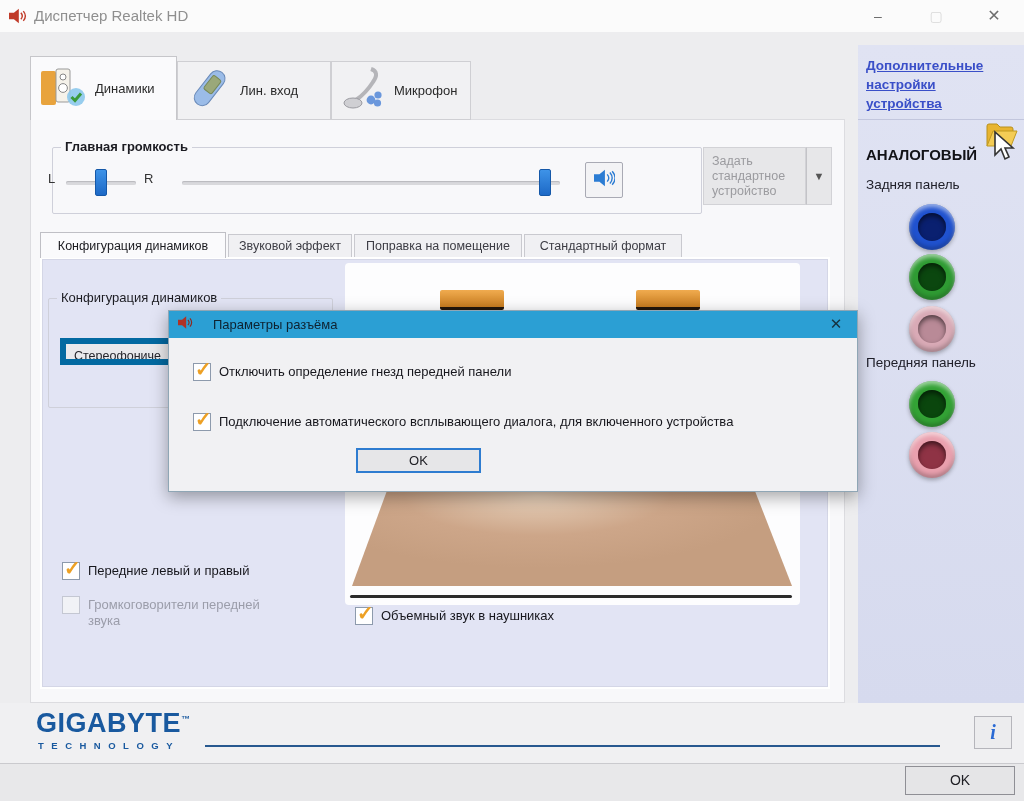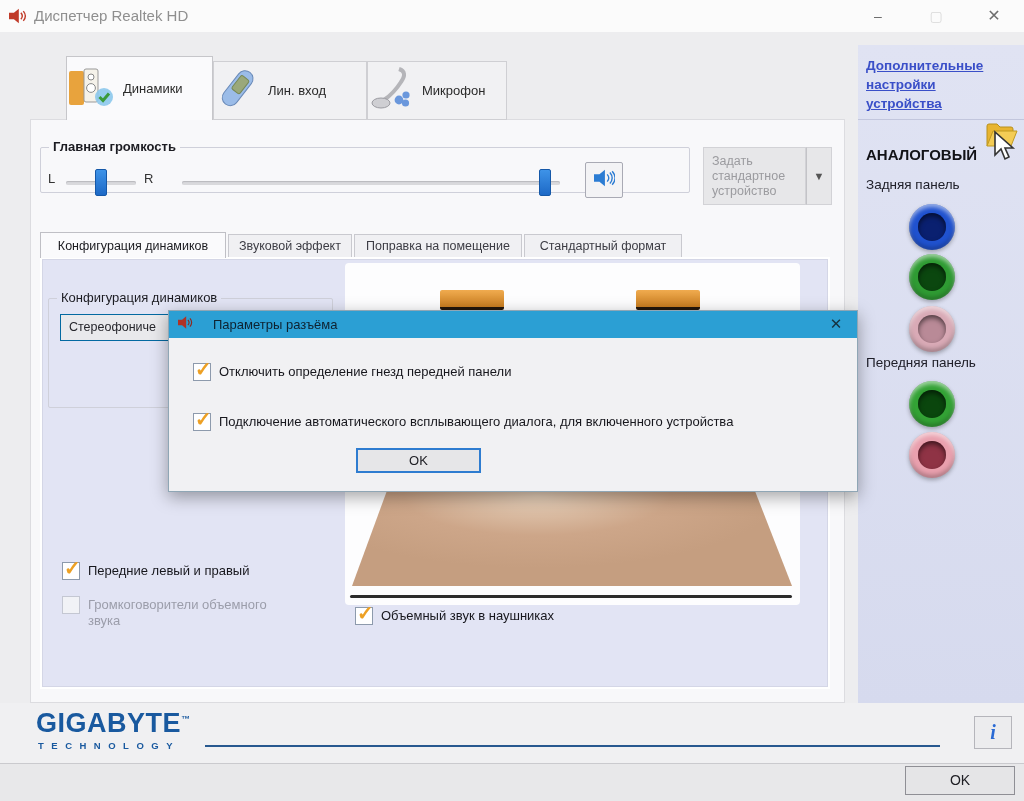--- a/index.html
+++ b/index.html
@@ -9,21 +9,21 @@
 
   
   .titlebar{left:0;top:0;width:1024px;height:32px;background:#fbfbfb;}
   .titlebar .title{left:34px;top:7px;font-size:15px;color:#8f8f8f;}
   .winbtn{top:0;width:46px;height:32px;text-align:center;line-height:32px;font-size:14px;color:#6e6e6e;cursor:default;}
 
   
   .content-panel{left:30px;top:119px;width:815px;height:584px;background:#f8f8fa;border:1px solid #dcdce0;box-sizing:border-box;}
 
   
-  .devtab{box-sizing:border-box;display:flex;align-items:center;gap:8px;margin-left:36px;}
+  .devtab{box-sizing:border-box;display:flex;align-items:center;gap:8px;padding-left:8px;}
   .devtab .lbl{font-size:13px;color:#2a2a2a;}
   .devtab-active{left:30px;top:56px;width:147px;height:64px;background:#fafafc;border:1px solid #c6c6ca;border-bottom:none;z-index:6;}
   .devtab-idle{background:#f1f1f3;border:1px solid #cfcfd3;z-index:4;}
 
   
   .group{box-sizing:border-box;border:1px solid #cfd0da;border-radius:2px;}
   .group-label{position:absolute;top:-9px;left:8px;padding:0 4px;font-size:13px;color:#1c1c22;white-space:nowrap;}
   .bg-white{background:#f8f8fa;}
   .bg-lav{background:#e2e4f4;}
 
@@ -48,22 +48,22 @@
   .lav-panel{left:40px;top:257px;width:790px;height:432px;background:#e2e4f4;border:2px solid #ffffff;
     box-sizing:border-box;box-shadow:0 0 0 1px #d4d6e6 inset;}
 
   .preview{left:345px;top:263px;width:455px;height:342px;background:#fdfdfe;border-radius:4px;}
   .spk-top{width:64px;height:17px;background:linear-gradient(180deg,#f0ab4f,#c87d20);border-bottom:3px solid #23160a;border-radius:2px;}
   .desk{left:352px;top:490px;width:440px;height:96px;
     background:radial-gradient(ellipse 55% 75% at 42% 6%,#e6d0ba 0%,#cda689 55%,#c59e80 100%);
     clip-path:polygon(8% 0,91.5% 0,100% 100%,0 100%);}
   .desk-edge{left:350px;top:595px;width:442px;height:3px;background:#2b2b2b;border-radius:2px;}
 
-  .dropdown{box-sizing:border-box;background:#e9e9ec;border:1px solid #0369a1;font-size:12.5px;color:#26262c;
-    padding:5px 0 0 8px;white-space:nowrap;overflow:hidden;}
+  .dropdown{box-sizing:border-box;background:#e9e9ec;border:6px solid #0369a1;font-size:12.5px;color:#26262c;
+    padding:5px 0 0 8px;white-space:nowrap;overflow:hidden;margin-top:24px;}
 
   
   .checkbox{display:flex;align-items:flex-start;gap:8px;cursor:default;}
   .cb{flex:0 0 auto;width:16px;height:16px;background:#fff;border:1px solid #8d9aac;position:relative;}
   .mark{position:absolute;left:1px;top:-7px;font-size:20px;font-weight:bold;color:#eda024;display:none;}
   .checkbox.checked .mark{display:block;}
   .checkbox .cb-label{font-size:13px;color:#17171d;padding-top:1px;}
   .checkbox.disabled .cb{border-color:#c4c7d2;background:#f1f2f6;}
   .checkbox.disabled .cb-label{color:#9b9daa;}
 
@@ -154,21 +154,21 @@
         <path d="M31 3 q9 3 2 13 q-7 11 -17 18" stroke="#b5b5b9" stroke-width="4" fill="none"></path>
         <ellipse cx="13" cy="37" rx="9" ry="5" fill="#cfcfd3" stroke="#9a9aa0"></ellipse>
         <circle cx="31" cy="34" r="4.4" fill="#6a97dc"></circle>
         <circle cx="38" cy="29" r="3.6" fill="#6a97dc"></circle>
         <circle cx="37.5" cy="37" r="3.6" fill="#6a97dc"></circle>
       </svg>
     </span>
     <span class="lbl">Микрофон</span>
   </div>
 
-  <div class="abs group bg-white" style="left:40px;top:147px;width:650px;height:46px;">
+  <div class="abs group bg-white" style="left:52px;top:147px;width:650px;height:67px;">
     <span class="group-label bg-white" style="font-weight:bold;">Главная громкость</span>
   </div>
   <span class="abs lr" style="left:48px;top:171px;">L</span>
   <div class="abs track" style="left:66px;top:181px;width:70px;"></div>
   <div class="abs thumb" style="left:95px;top:169px;"></div>
   <span class="abs lr" style="left:144px;top:171px;">R</span>
   <div class="abs track" style="left:182px;top:181px;width:378px;"></div>
   <div class="abs thumb" style="left:539px;top:169px;"></div>
   <div class="abs spk-btn" style="left:585px;top:162px;">
     <span>
@@ -215,21 +215,21 @@
   </div>
 
   <div class="abs checkbox checked" style="left:62px;top:562px;">
     <span class="cb">
         <span class="mark">✓</span>
       </span>
     <span class="cb-label">Передние левый и правый</span>
   </div>
   <div class="abs checkbox disabled" style="left:62px;top:596px;width:230px;">
     <span class="cb"></span>
-    <span class="cb-label" style="width:185px;line-height:16px;">Громкоговорители объемного звука</span>
+    <span class="cb-label" style="width:185px;line-height:16px;">Громкоговорители передней звука</span>
   </div>
 
   <div class="abs checkbox checked" style="left:355px;top:607px;">
     <span class="cb">
         <span class="mark">✓</span>
       </span>
     <span class="cb-label">Объемный звук в наушниках</span>
   </div>
 
   <div class="abs sidebar"></div>

